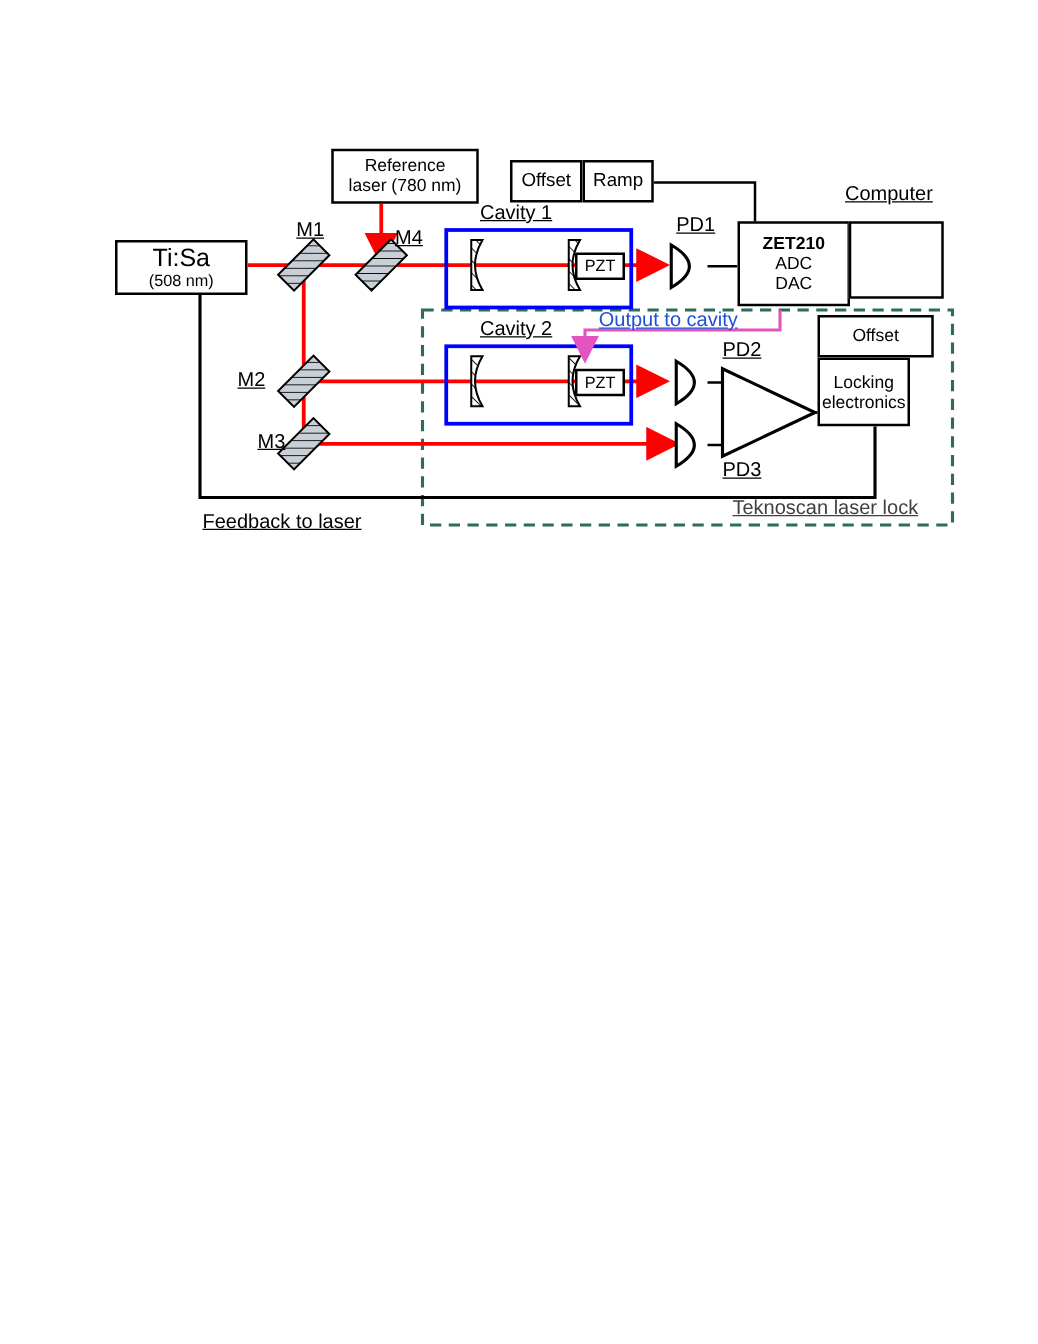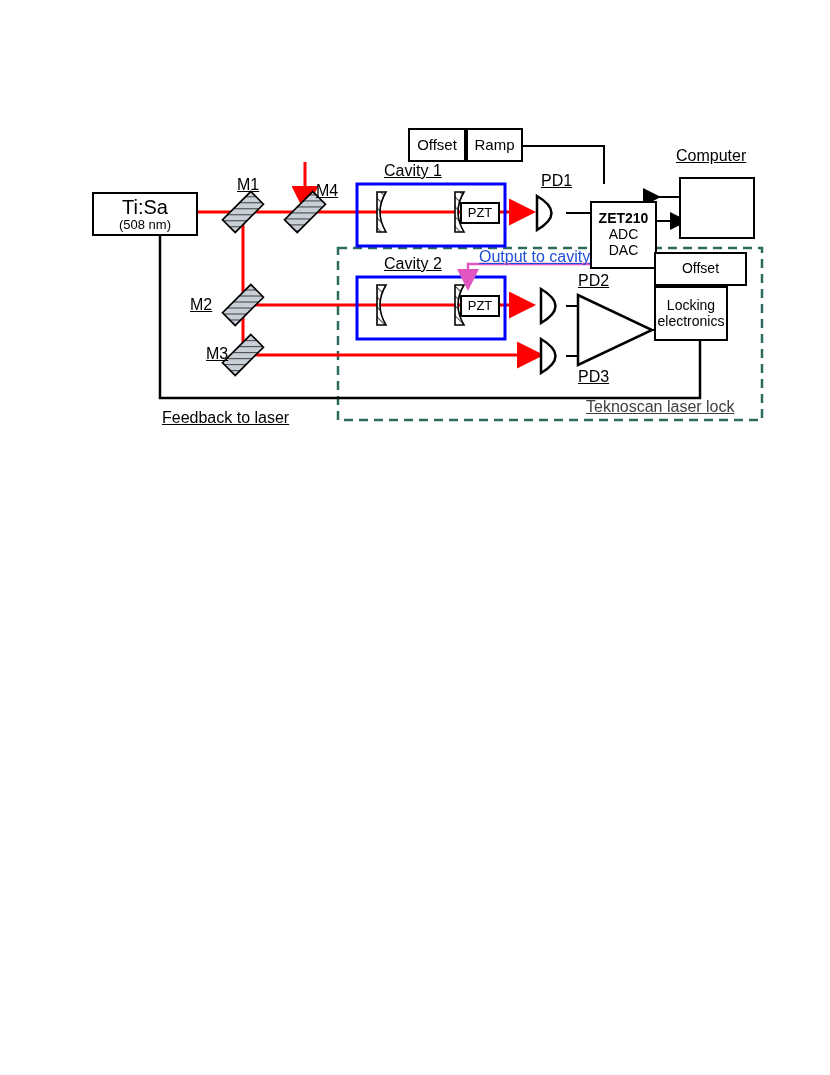--- a/index.html
+++ b/index.html
@@ -142,30 +142,34 @@
 
     <rect x="686" y="185" width="62" height="46" fill="#ffffff" stroke="#000000" stroke-width="2"></rect>
     <polyline points="690,228 698,228 701,206 704,228 714,228 717,200 720,228 732,228 735,209 738,228 746,228" fill="none" stroke="#33e0e0" stroke-width="2.5"></polyline>
   </svg>
 
   <div class="box" style="left:92px; top:192px; width:106px; height:44px;">
     <div class="t20">Ti:Sa</div>
     <div class="t13">(508 nm)</div>
   </div>
 
+  <div class="box" style="left:265px; top:119px; width:118px; height:44px;">
+    <div class="t14">Reference</div>
+    <div class="t14">laser (780 nm)</div>
+  </div>
 
   <div class="box" style="left:408px; top:128px; width:58px; height:34px;">
     <div class="t15">Offset</div>
   </div>
 
   <div class="box" style="left:466px; top:128px; width:57px; height:34px;">
     <div class="t15">Ramp</div>
   </div>
 
-  <div class="box" style="left:590px; top:177px; width:67px; height:68px;margin-top:24px;">
+  <div class="box" style="left:590px; top:177px; width:90px; height:68px;">
     <div class="t14 bold">ZET210</div>
     <div class="t14">ADC</div>
     <div class="t14">DAC</div>
   </div>
 
   <div class="box" style="left:679px; top:177px; width:76px; height:62px; justify-content:flex-start; border-width:2px;"></div>
   <div class="lbl t16" style="left:676px; top:147px;">Computer</div>
 
   <div class="box" style="left:654px; top:252px; width:93px; height:34px;">
     <div class="t14">Offset</div>

